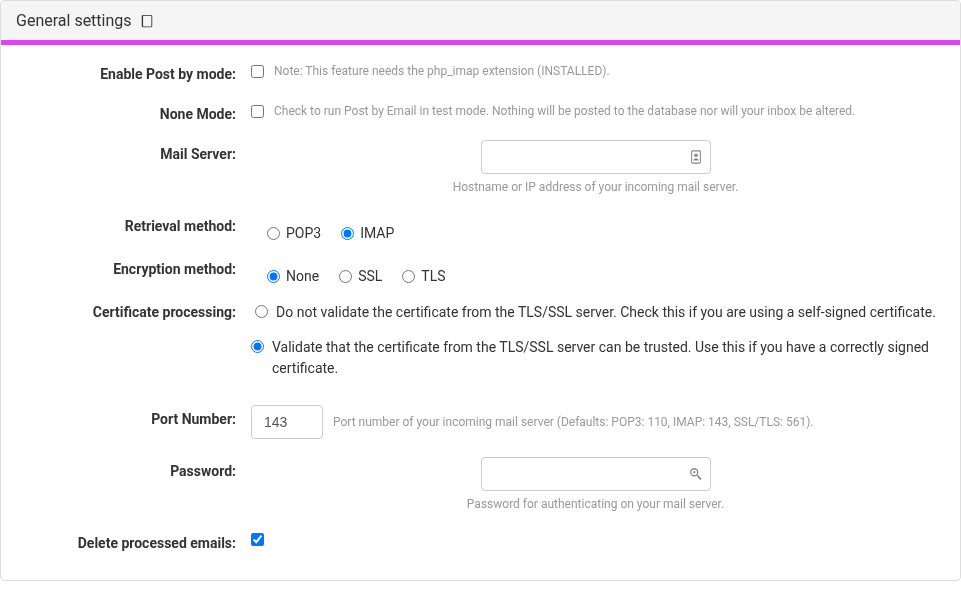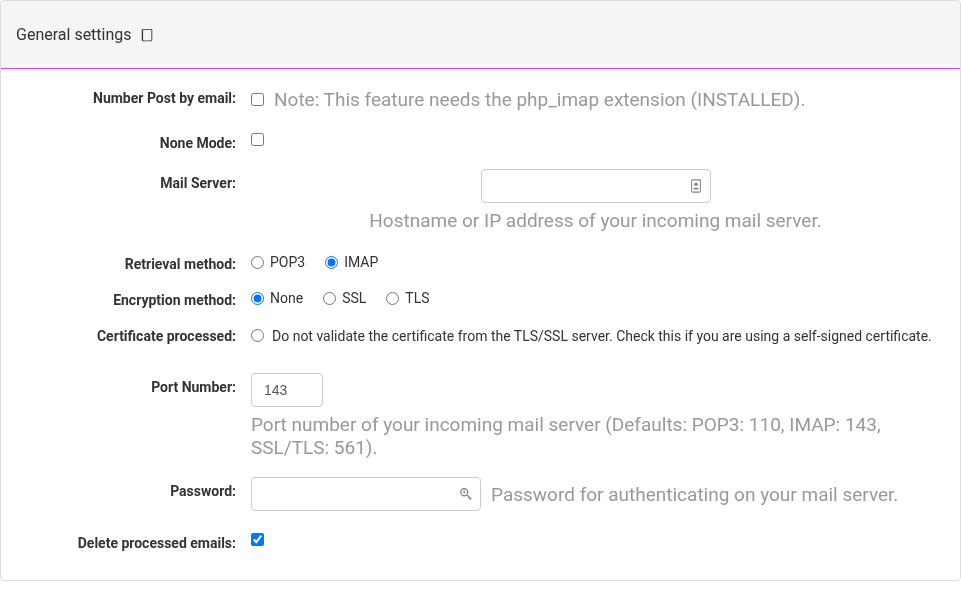--- a/index.html
+++ b/index.html
@@ -12,87 +12,89 @@
     background: #fff;
   }
   .panel {
     border: 1px solid #ddd;
     border-radius: 4px;
     margin: 0;
     width: 961px;
   }
   .panel-header {
     background: #f5f5f5;
-    border-bottom: 1px solid #d946ef;
-    padding: 24px 15px;
+    border-bottom: 5px solid #d946ef;
+    padding: 10px 15px;
     border-top-left-radius: 4px;
     border-top-right-radius: 4px;
     display: flex;
     align-items: center;
     gap: 8px;
   }
   .panel-title {
     font-size: 16px;
     color: #333;
     font-weight: 400;
   }
   .panel-body {
     padding: 15px 20px;
   }
   .form-row {
     display: flex;
     align-items: flex-start;
     margin-bottom: 18px;
   }
-  .form-row.radio-row { margin-bottom: 14px; }
+  .form-row.radio-row { margin-bottom: 14px; gap: 16px; }
   .form-label {
     flex: 0 0 230px;
     text-align: right;
     font-weight: 700;
     color: #333;
     padding-right: 15px;
     padding-top: 6px;
   }
   .form-field {
     flex: 1;
     display: flex;
     align-items: center;
     flex-wrap: wrap;
     gap: 6px 10px;
     padding-top: 4px;
   }
   .form-field.column {
+    flex-direction: column;
     align-items: center;
   }
   .text-input {
     height: 34px;
     padding: 6px 12px;
     border: 1px solid #ccc;
     border-radius: 4px;
     font-size: 14px;
     color: #555;
     background: #fff;
   }
   .text-input.wide { width: 230px; }
   .text-input.narrow { width: 72px; text-align: left; }
   .help-text {
     color: #999;
-    font-size: 19px;
+    font-size: 12px;
   }
   input[type="checkbox"], input[type="radio"] {
     margin: 0;
     width: 13px;
     height: 13px;
   }
   .radio-option {
     display: inline-flex;
     align-items: center;
     gap: 6px;
     margin-right: 10px;
     color: #333;
+    margin-top: 9px;
   }
   .cert-option {
     display: flex;
     align-items: flex-start;
     gap: 8px;
     margin-bottom: 8px;
   }
   .cert-option input[type="radio"] {
     margin-top: 3px;
     flex-shrink: 0;
@@ -127,31 +129,32 @@
 <div class="panel">
   <div class="panel-header">
     <span class="panel-title">General settings</span>
     <svg class="book-icon" viewBox="0 0 16 16">
         <path d="M2 2v12c0 .5.5 1 1 1h10c.5 0 1-.5 1-1V2c0-.5-.5-1-1-1H5C3 1 2 1.5 2 2zm2 0h9v11H4.5C4 13 3.5 13.2 3.5 13.2V3C3.5 2.5 3.7 2 4 2zm0 12.2c-.3 0-.5-.2-.5-.5s.2-.5.5-.5h9v1H4z"></path>
       </svg>
   </div>
   <div class="panel-body">
 
     <div class="form-row">
-      <div class="form-label">Number Post by email:</div>
+      <div class="form-label">Enable Post by mode:</div>
       <div class="form-field">
         <input type="checkbox" style="">
         <span class="help-text">Note: This feature needs the php_imap extension (INSTALLED).</span>
       </div>
     </div>
 
     <div class="form-row">
       <div class="form-label">None Mode:</div>
       <div class="form-field">
         <input type="checkbox" style="">
+        <span class="help-text">Check to run Post by Email in test mode. Nothing will be posted to the database nor will your inbox be altered.</span>
       </div>
     </div>
 
     <div class="form-row">
       <div class="form-label">Mail Server:</div>
       <div class="form-field" style="padding-top:0;flex-direction:column;">
         <span class="input-wrap">
           <input type="text" class="text-input wide" value="" style="">
           <svg class="field-icon" viewBox="0 0 16 16">
               <rect x="3" y="1" width="10" height="14" rx="1" fill="none" stroke="#888" stroke-width="1.2"></rect>
@@ -189,41 +192,45 @@
           <span>SSL</span>
         </label>
         <label class="radio-option">
           <input type="radio" name="encryption" style="">
           <span>TLS</span>
         </label>
       </div>
     </div>
 
     <div class="form-row">
-      <div class="form-label">Certificate processed:</div>
+      <div class="form-label">Certificate processing:</div>
       <div class="form-field column" style="padding-top:4px;">
         <div class="cert-option">
           <input type="radio" name="cert" style="">
           <span class="cert-option-label">Do not validate the certificate from the TLS/SSL server. Check this if you are using a self-signed certificate.</span>
         </div>
+        <div class="cert-option">
+          <input type="radio" name="cert" checked="" style="">
+          <span class="cert-option-label">Validate that the certificate from the TLS/SSL server can be trusted. Use this if you have a correctly signed certificate.</span>
+        </div>
       </div>
     </div>
 
     <div class="form-row">
       <div class="form-label">Port Number:</div>
       <div class="form-field" style="padding-top:0;">
         <input type="text" class="text-input narrow" value="143" style="">
         <span class="help-text">Port number of your incoming mail server (Defaults: POP3: 110, IMAP: 143, SSL/TLS: 561).</span>
       </div>
     </div>
 
 
     <div class="form-row">
       <div class="form-label">Password:</div>
-      <div class="form-field" style="padding-top:0;">
+      <div class="form-field" style="padding-top:0;flex-direction:column;">
         <span class="input-wrap">
           <input type="password" class="text-input wide" value="" style="">
           <svg class="field-icon" viewBox="0 0 16 16">
               <circle cx="6" cy="6" r="4" fill="none" stroke="#888" stroke-width="1.5"></circle>
               <circle cx="6" cy="6" r="1.3" fill="#888"></circle>
               <path d="M9 9l5 5M12 14l1.5-1.5M10.5 12.5l1.5-1.5" stroke="#888" stroke-width="1.5" fill="none"></path>
             </svg>
         </span>
         <span class="help-text">Password for authenticating on your mail server.</span>
       </div>

